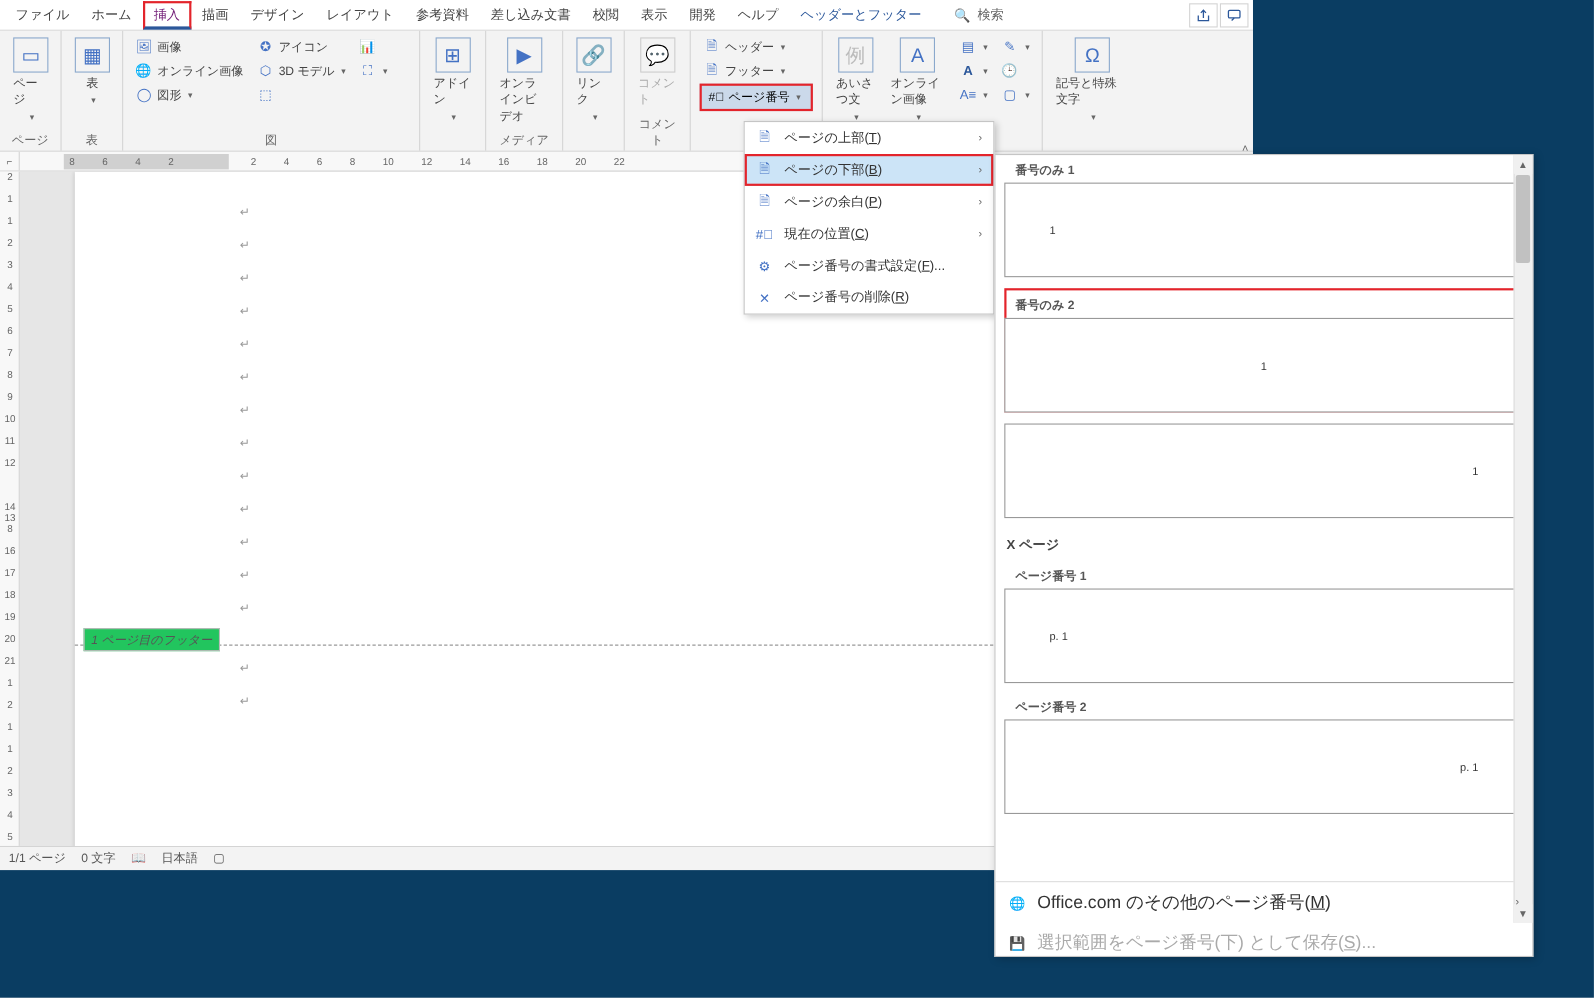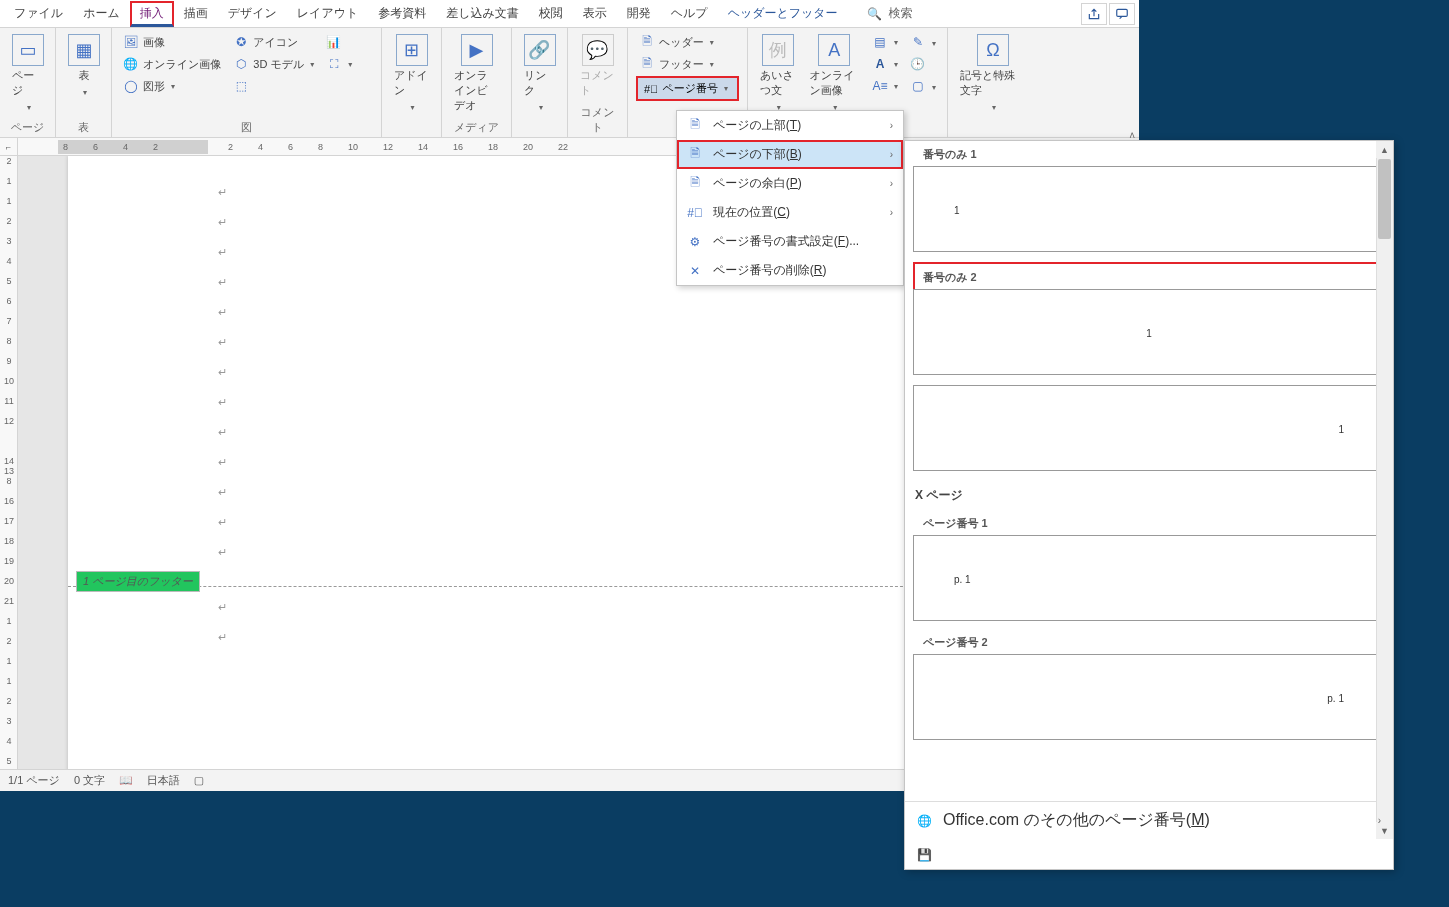--- a/index.html
+++ b/index.html
@@ -472,15 +472,16 @@
   </div>
 
   <div class="gallery-footer">
     <div class="menu-item">
       <span class="mi-icon">🌐</span>
       <span>Office.com のその他のページ番号(<span class="ul">M</span>)</span>
       <span class="mi-arrow">›</span>
     </div>
     <div class="menu-item disabled">
       <span class="mi-icon">💾</span>
+      <span>選択範囲をページ番号(下) として保存(<span class="ul">S</span>)...</span>
     </div>
   </div>
 </div>
 
 </body></html>

